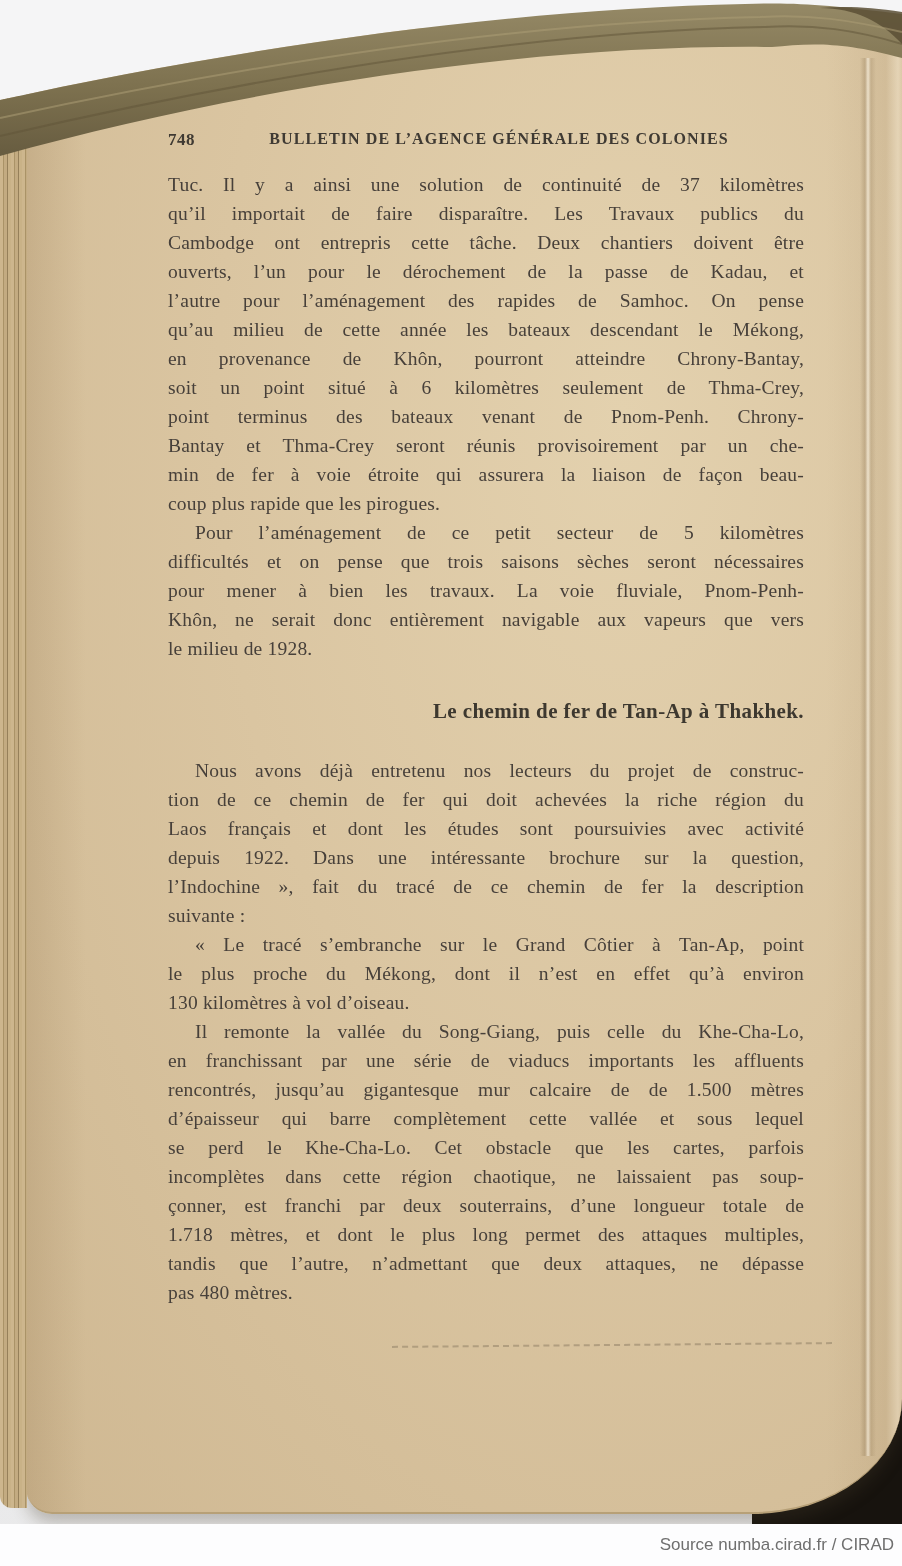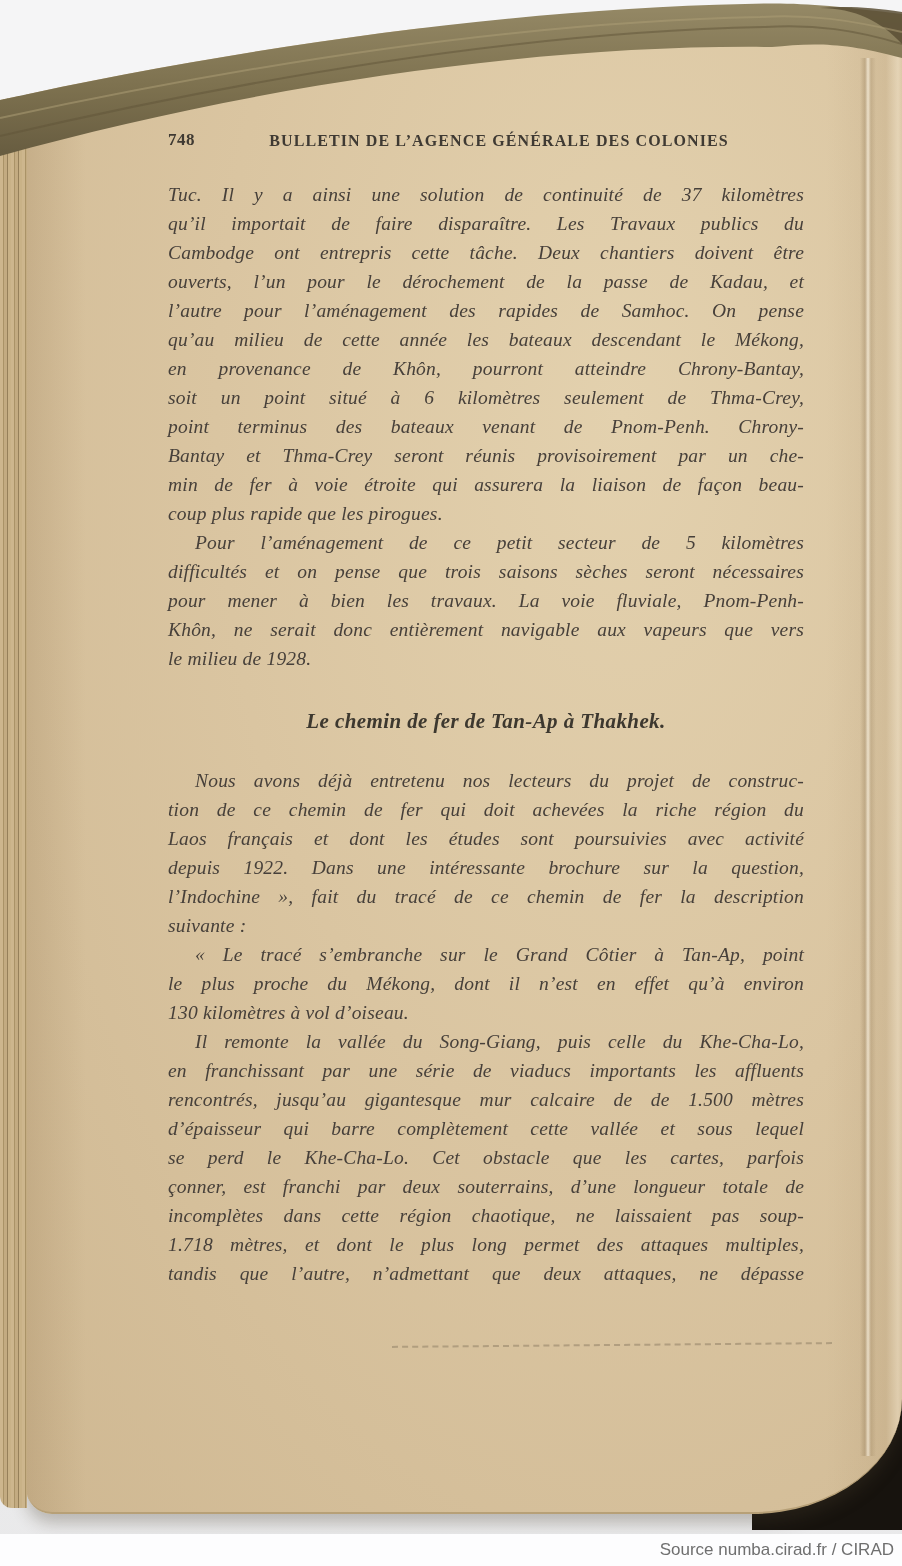--- a/index.html
+++ b/index.html
@@ -51,37 +51,37 @@
     position:absolute;left:392px;top:1344px;width:440px;height:0;z-index:6;
     border-top:2px dashed rgba(95,85,65,.32);
     transform:rotate(-0.5deg);
   }
   
   .text-area{
     position:absolute;left:168px;top:130px;width:636px;z-index:6;
     color:#47403a;
   }
   .page-header{
-    display:flex;align-items:flex-end;
+    display:flex;align-items:flex-start;
     font-size:16px;font-weight:700;letter-spacing:1.1px;color:#3f3a33;
   }
   .page-number{width:86px;letter-spacing:.5px;font-size:17px;}
   .journal-title{flex:1;text-align:center;padding-right:60px;}
-  .article-body{margin-top:30px;font-size:19.5px;line-height:29px;letter-spacing:.2px;font-style:italic;}
+  .article-body{margin-top:20px;font-size:19.5px;line-height:29px;letter-spacing:.2px;}
   .para{margin:0;}
   .tline{width:100%;white-space:normal;}
   .tline.just{text-align:justify;text-align-last:justify;}
   .para.indent .tline.first{text-indent:27px;}
   .section-heading{
-    text-align:center;font-weight:700;font-size:21px;letter-spacing:.4px;
+    text-align:right;font-weight:700;font-size:21px;letter-spacing:.4px;
     color:#3d382f;margin:34px 0 30px 0;
   }
   
   .caption-bar{
-    position:absolute;left:0;bottom:0;width:902px;height:32px;z-index:7;
+    position:absolute;left:0;bottom:0;width:902px;height:42px;z-index:7;
     background:#fdfdfe;display:flex;align-items:center;justify-content:flex-end;
   }
   .caption-bar span{
     font-family:"Liberation Sans", sans-serif;
     font-size:17px;color:#6f6f6f;padding-right:8px;
   }
 </style>
 </head>
 <body>
 
@@ -152,24 +152,25 @@
           <div class="tline just first">« Le tracé s’embranche sur le Grand Côtier à Tan-Ap, point</div>
           <div class="tline just">le plus proche du Mékong, dont il n’est en effet qu’à environ</div>
           <div class="tline">130 kilomètres à vol d’oiseau.</div>
         </div>
         <div class="para indent">
           <div class="tline just first">Il remonte la vallée du Song-Giang, puis celle du Khe-Cha-Lo,</div>
           <div class="tline just">en franchissant par une série de viaducs importants les affluents</div>
           <div class="tline just">rencontrés, jusqu’au gigantesque mur calcaire de de 1.500 mètres</div>
           <div class="tline just">d’épaisseur qui barre complètement cette vallée et sous lequel</div>
           <div class="tline just">se perd le Khe-Cha-Lo. Cet obstacle que les cartes, parfois</div>
+          <div class="tline just">incomplètes dans cette région chaotique, ne laissaient pas soup-</div>
           <div class="tline just">çonner, est franchi par deux souterrains, d’une longueur totale de</div>
-          <div class="tline just">incomplètes dans cette région chaotique, ne laissaient pas soup-</div>
           <div class="tline just">1.718 mètres, et dont le plus long permet des attaques multiples,</div>
           <div class="tline just">tandis que l’autre, n’admettant que deux attaques, ne dépasse</div>
+          <div class="tline">pas 480 mètres.</div>
         </div>
       </div>
   </div>
 
   <div class="caption-bar">
     <span>Source numba.cirad.fr / CIRAD</span>
   </div>
 
 </div>
 

